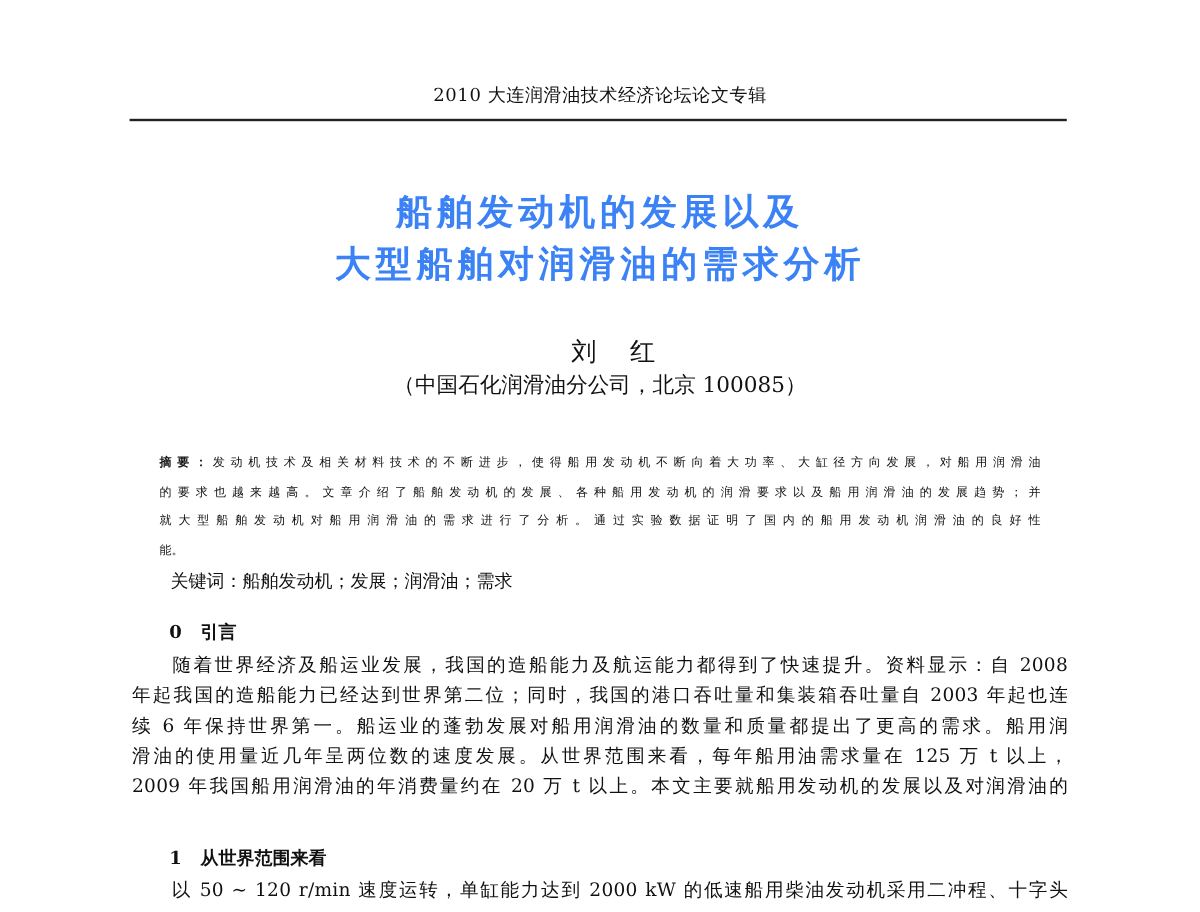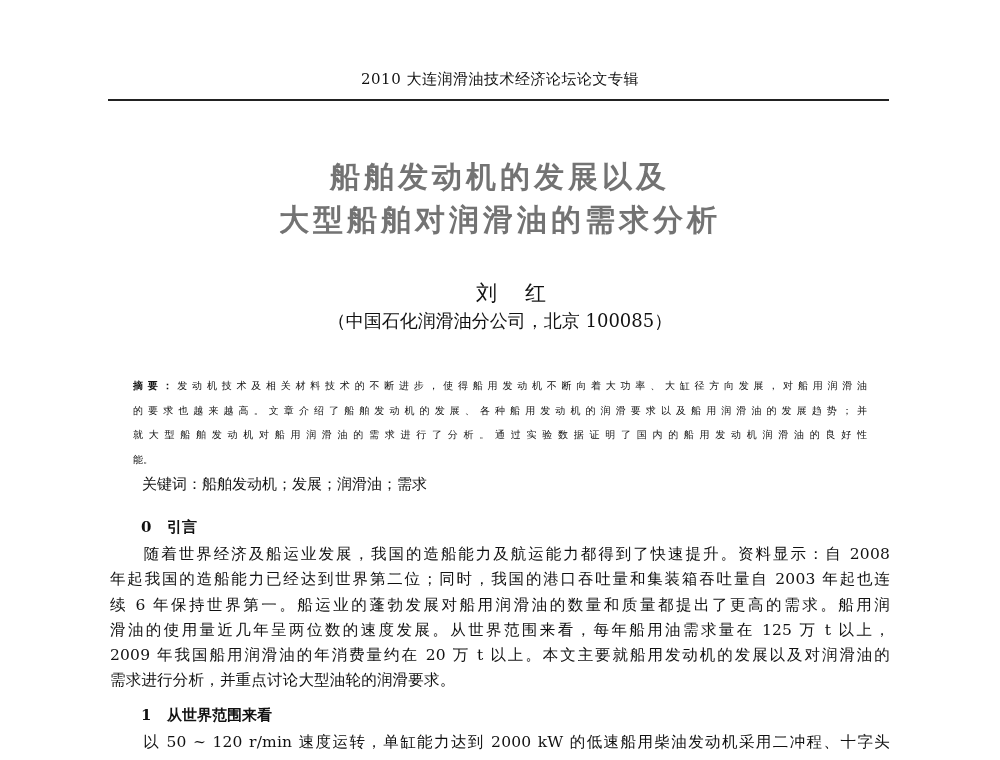--- a/index.html
+++ b/index.html
@@ -1,19 +1,19 @@
 <!DOCTYPE html>
 <html><head>
 <meta charset="utf-8">
 <style>
   html, body { margin: 0; padding: 0; background: #ffffff; }
   body { width: 1000px; height: 760px; overflow: hidden; position: relative; color: #111; font-family: "DejaVu Serif", "Liberation Serif", serif; }
   .running-head { position: absolute; top: 70px; left: 0; width: 1000px; text-align: center; font-size: 15px; letter-spacing: 0.5px; }
   .head-rule { position: absolute; top: 99px; left: 108px; width: 781px; height: 2px; background: #222; }
-  .title { position: absolute; left: 0; width: 1000px; text-align: center; font-family: "DejaVu Sans", sans-serif; font-size: 30px; letter-spacing: 4px; font-weight: bold; color: #737373; }
+  .title { position: absolute; left: 0; width: 1000px; text-align: center; font-family: "DejaVu Sans", sans-serif; font-size: 30px; letter-spacing: 4px; font-weight: bold; color: #3b82f6; }
   .title.l1 { top: 157px; }
   .title.l2 { top: 200px; }
   .author { position: absolute; top: 279px; left: 0; width: 1000px; text-align: center; font-size: 21px; letter-spacing: 2px; padding-left: 12px; }
   .author span.gap { display: inline-block; width: 26px; }
   .affil { position: absolute; top: 309px; left: 0; width: 1000px; text-align: center; font-size: 18px; }
   .abstract { position: absolute; top: 374px; left: 133px; width: 734px; font-size: 10px; line-height: 24.5px; text-align: justify; font-family: "DejaVu Sans", sans-serif; }
   .abstract .lbl { font-weight: bold; }
   .keywords { position: absolute; top: 475px; left: 142px; width: 734px; font-size: 15px; font-family: "DejaVu Sans", sans-serif; font-weight: normal; }
   .sec-head { position: absolute; left: 110px; font-size: 15px; font-weight: bold; font-family: "DejaVu Sans", sans-serif; margin-left: 31px; }
   .sec-head .num { display: inline-block; width: 26px; font-family: "DejaVu Serif", serif; }
@@ -54,21 +54,20 @@
 <div class="sec-head sec0">
   <span class="num">0</span><span>引言</span>
 </div>
 
 <div class="body-text para0">
   <span class="line"><span class="indent"></span><span>随着世界经济及船运业发展，我国的造船能力及航运能力都得到了快速提升。资料显示：自 2008</span></span>
   <span class="line">年起我国的造船能力已经达到世界第二位；同时，我国的港口吞吐量和集装箱吞吐量自 2003 年起也连</span>
   <span class="line">续 6 年保持世界第一。船运业的蓬勃发展对船用润滑油的数量和质量都提出了更高的需求。船用润</span>
   <span class="line">滑油的使用量近几年呈两位数的速度发展。从世界范围来看，每年船用油需求量在 125 万 t 以上，</span>
   <span class="line">2009 年我国船用润滑油的年消费量约在 20 万 t 以上。本文主要就船用发动机的发展以及对润滑油的</span>
-  <span class="line last">需求进行分析，并重点讨论大型油轮的润滑要求。</span>
 </div>
 
 <div class="sec-head sec1">
   <span class="num">1</span><span>从世界范围来看</span>
 </div>
 
 <div class="body-text para1">
   <span class="line"><span class="indent"></span><span>以 50 ~ 120 r/min 速度运转，单缸能力达到 2000 kW 的低速船用柴油发动机采用二冲程、十字头</span></span>
 </div>
 

